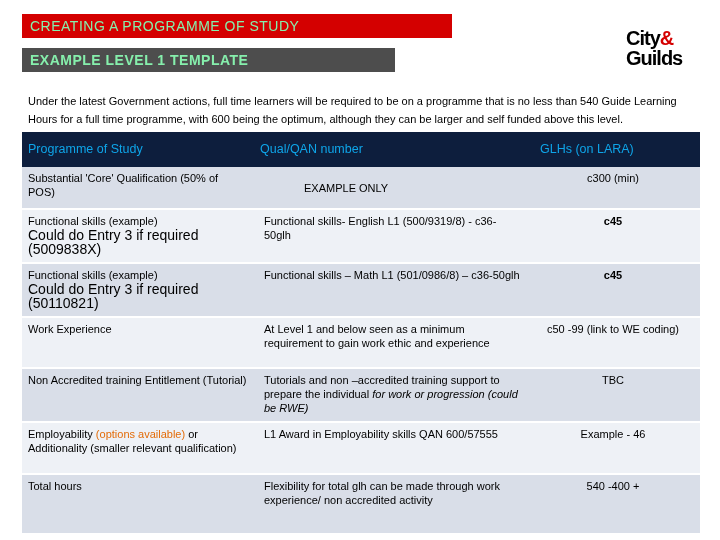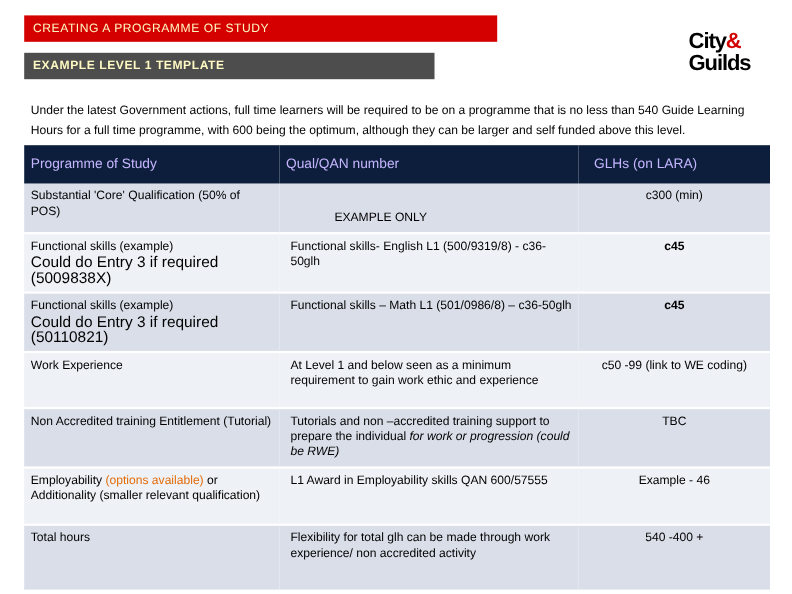--- a/index.html
+++ b/index.html
@@ -1,24 +1,24 @@
 <!DOCTYPE html>
 <html><head>
 <meta charset="utf-8">
 <style>
   html,body{margin:0;padding:0;background:#fff;}
   body{width:720px;height:540px;position:relative;overflow:hidden;font-family:"Liberation Sans",sans-serif;color:#000;}
-  .title-bar{position:absolute;left:22px;height:24px;padding:0 8px;font-size:11px;line-height:24px;letter-spacing:0.5px;color:#fef9c3;white-space:nowrap;}
+  .title-bar{position:absolute;left:22px;height:24px;padding:0 8px;font-size:14px;line-height:24px;letter-spacing:0.5px;color:#86efac;white-space:nowrap;}
   .title1{top:14px;width:430px;background:#d40000;box-sizing:border-box;}
   .title2{top:48px;width:373px;background:#4d4d4d;box-sizing:border-box;font-weight:bold;}
   .logo{position:absolute;left:626px;top:28px;width:70px;height:44px;font-weight:bold;font-size:20px;line-height:20px;letter-spacing:-1px;}
   .logo .amp{color:#d40000;}
   .intro{position:absolute;left:28px;top:92px;width:660px;font-size:11px;line-height:18px;}
   table{position:absolute;left:22px;top:132px;width:678px;border-collapse:collapse;font-size:11px;line-height:14px;}
-  th{background:#0d1e3d;color:#c4b5fd;font-weight:normal;font-size:12.5px;text-align:left;padding:10px 6px 11px 6px;vertical-align:top;}
+  th{background:#0d1e3d;color:#0ea5e9;font-weight:normal;font-size:12.5px;text-align:left;padding:10px 6px 11px 6px;vertical-align:top;}
   th.c3{padding-left:14px;}
   td{vertical-align:top;padding:4px 6px 6px 6px;border-bottom:2px solid #fff;}
   tr.r-odd td{background:#d9dee8;}
   tr.r-even td{background:#eef1f6;}
   td.c1{width:220px;}
   td.c2{width:216px;padding-left:10px;}
   td.c3{text-align:center;}
   .sub{font-size:14px;display:block;}
   .bold{font-weight:bold;}
   .orange{color:#e36c09;}
@@ -41,21 +41,21 @@
   <thead>
     <tr>
       <th>Programme of Study</th>
       <th>Qual/QAN number</th>
       <th class="c3">GLHs (on LARA)</th>
     </tr>
   </thead>
   <tbody>
     <tr class="r-odd" style="height:42px">
       <td class="c1">Substantial 'Core' Qualification (50% of POS)</td>
-      <td class="c2" style="padding-top:24px;padding-left:50px;"><span>EXAMPLE ONLY</span></td>
+      <td class="c2" style="padding-top:14px;padding-left:50px;"><span>EXAMPLE ONLY</span></td>
       <td class="c3">c300 (min)</td>
     </tr>
     <tr class="r-even" style="height:42px">
       <td class="c1"><span>Functional skills (example)</span><span class="sub">Could do Entry 3 if required (5009838X)</span></td>
       <td class="c2">Functional skills- English L1 (500/9319/8) - c36-50glh</td>
       <td class="c3 bold">c45</td>
     </tr>
     <tr class="r-odd" style="height:42px">
       <td class="c1"><span>Functional skills (example)</span><span class="sub">Could do Entry 3 if required (50110821)</span></td>
       <td class="c2">Functional skills – Math L1 (501/0986/8) – c36-50glh</td>

